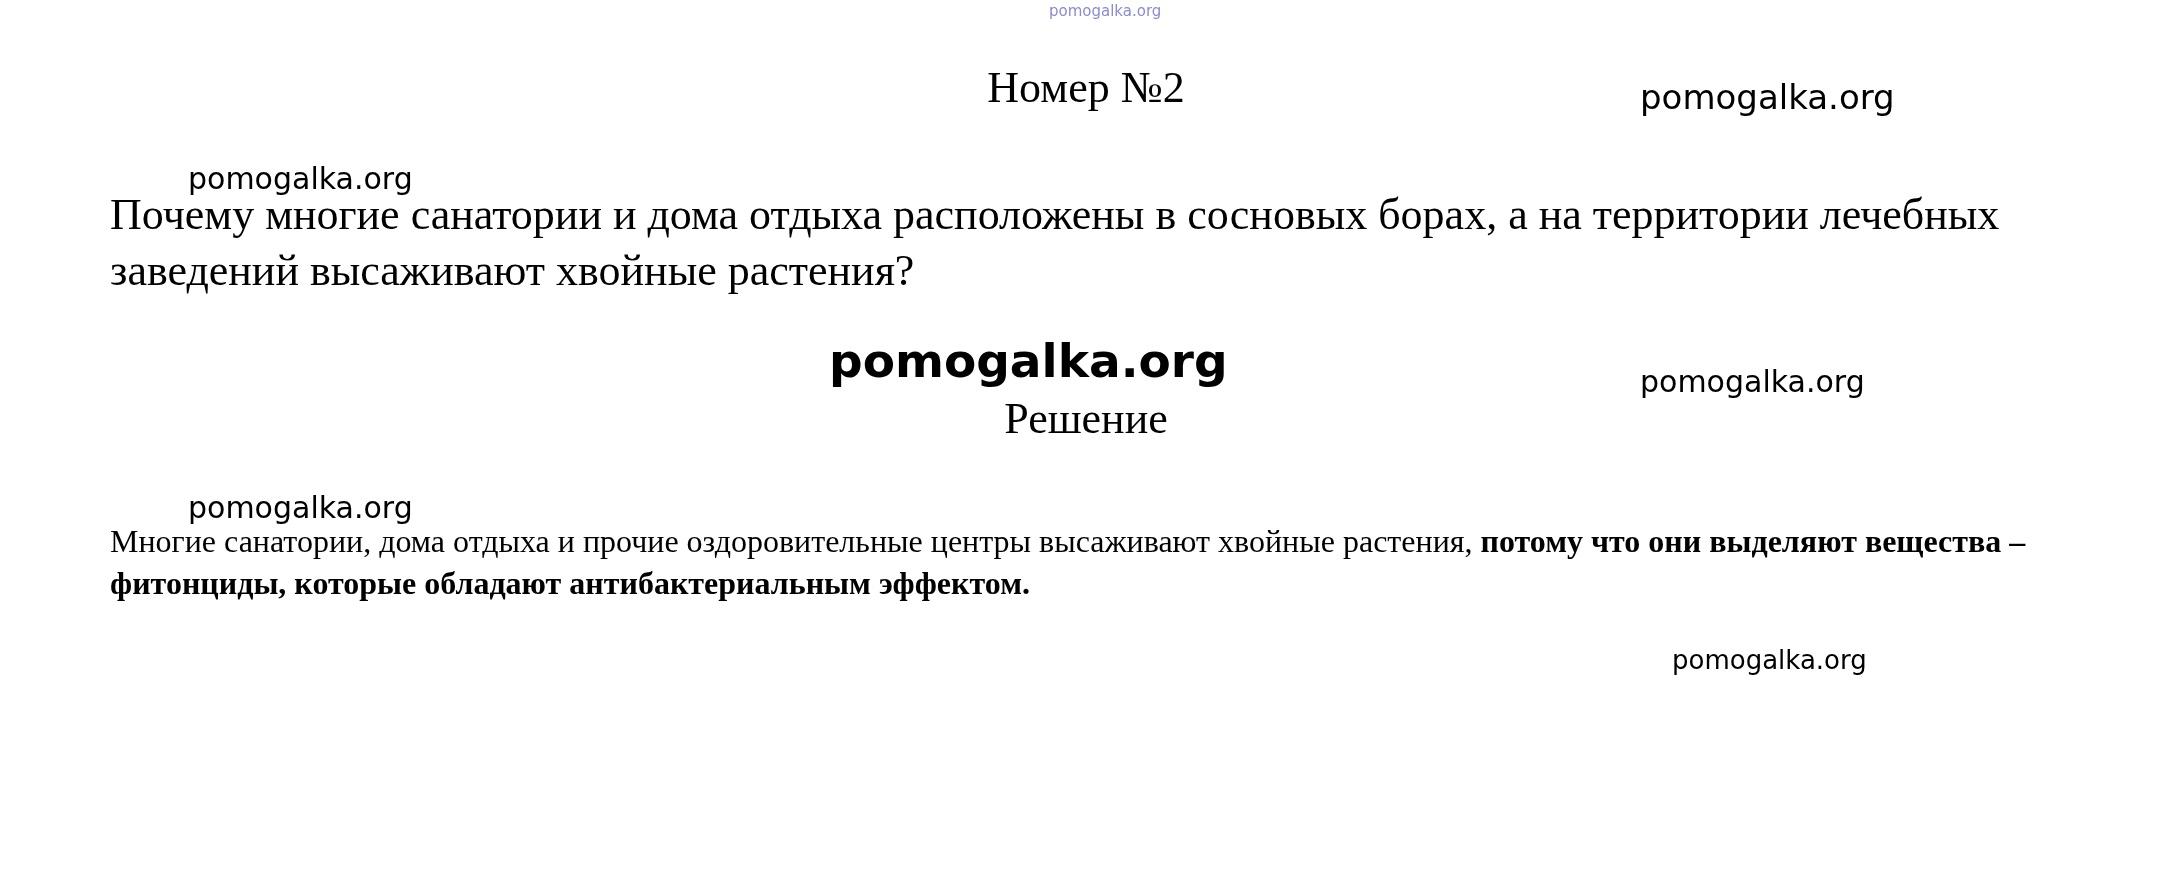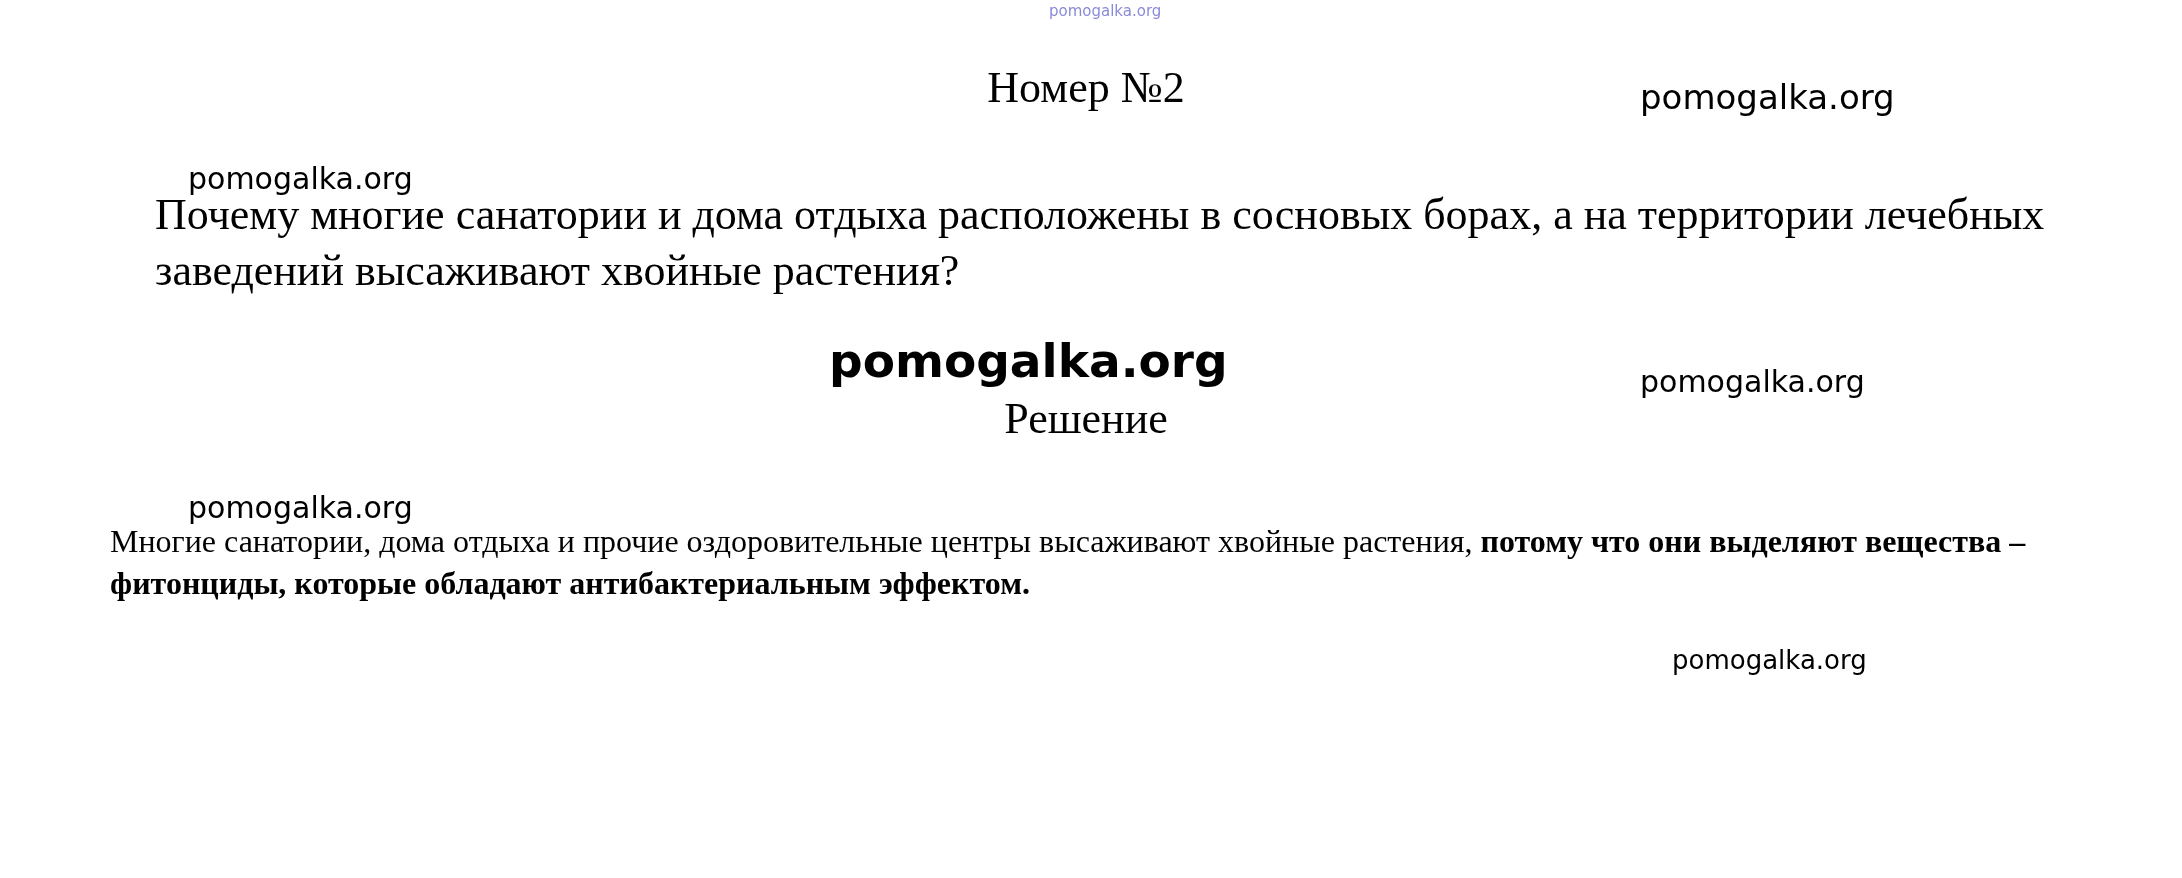--- a/index.html
+++ b/index.html
@@ -62,21 +62,20 @@
   
   #task-title { transform: translateX(-5px); }
 
   #question {
     position: absolute;
     left: 110px;
     top: 187px;
     width: 1990px;
     font-size: 44px;
     line-height: 1.28;
-    margin-left: 45px;
   }
 
   #solution-heading {
     position: absolute;
     left: 0;
     top: 393px;
     width: 2182px;
     text-align: center;
     font-size: 44px;
     transform: translateX(-5px);

